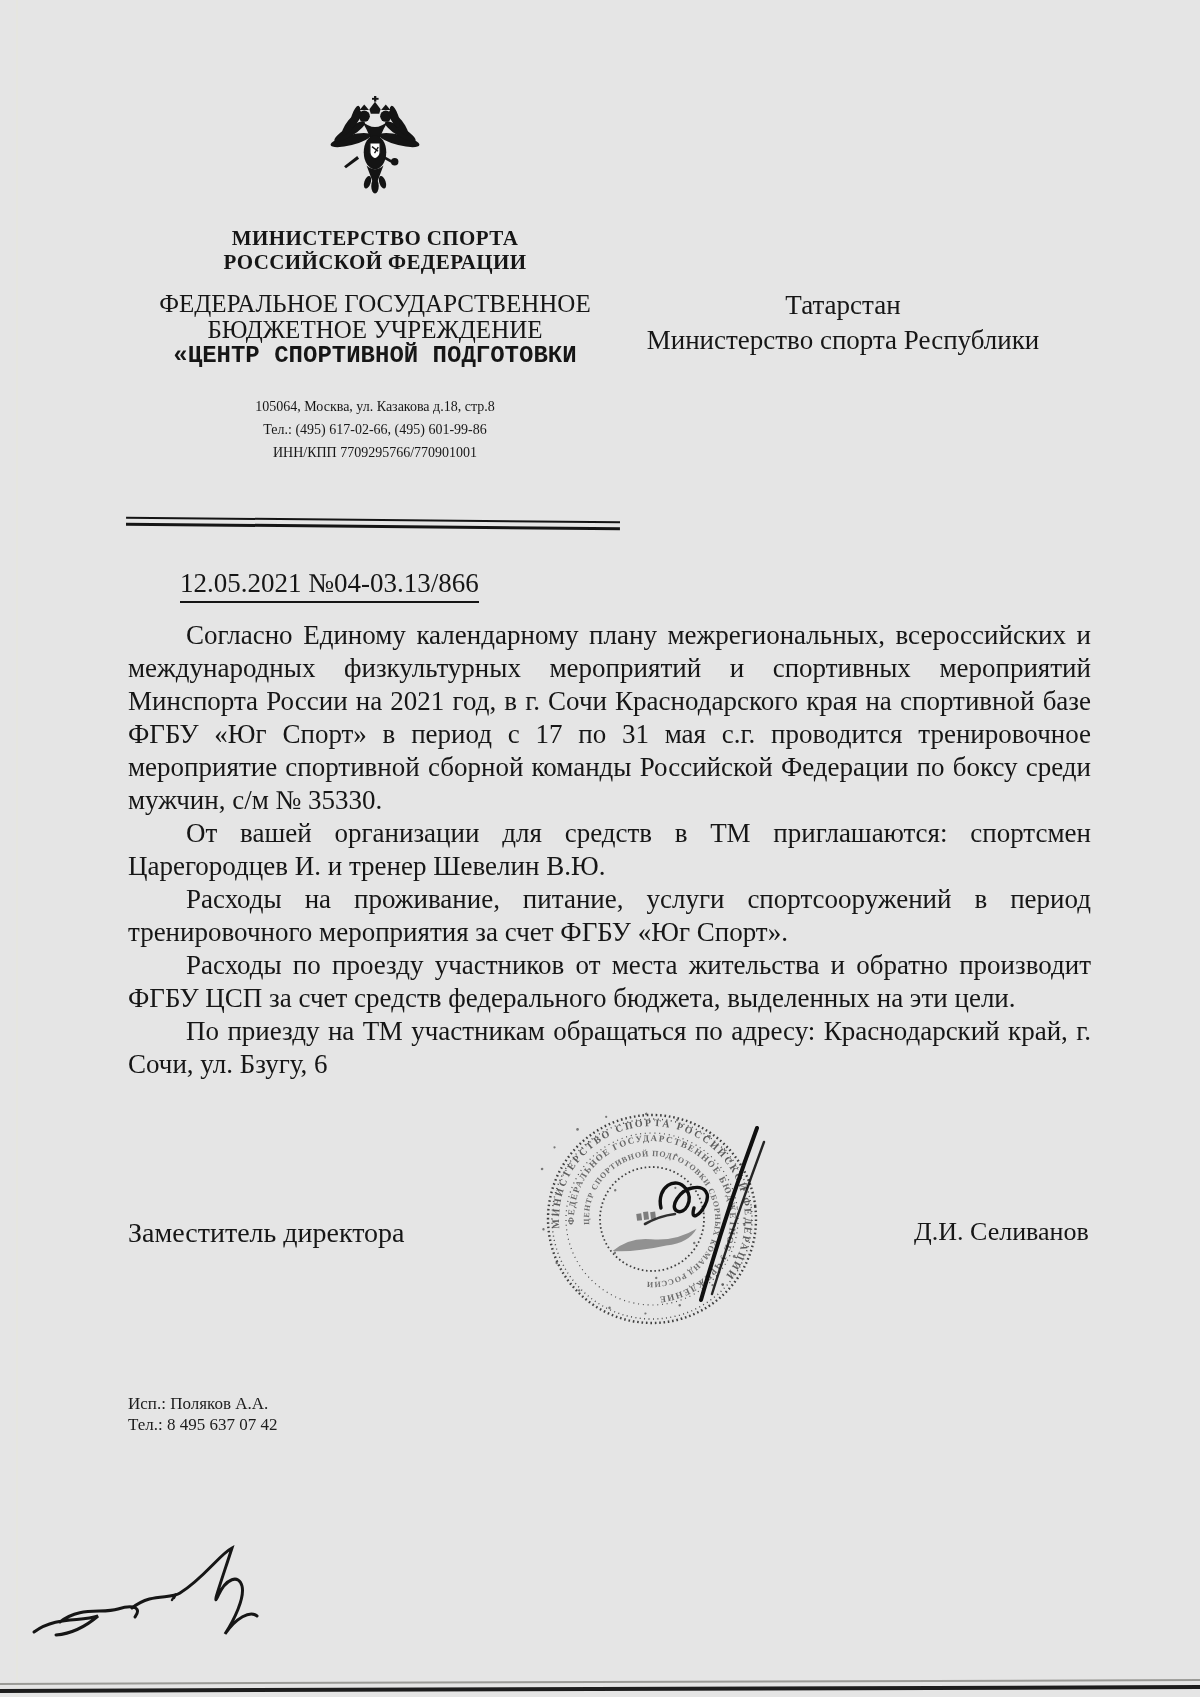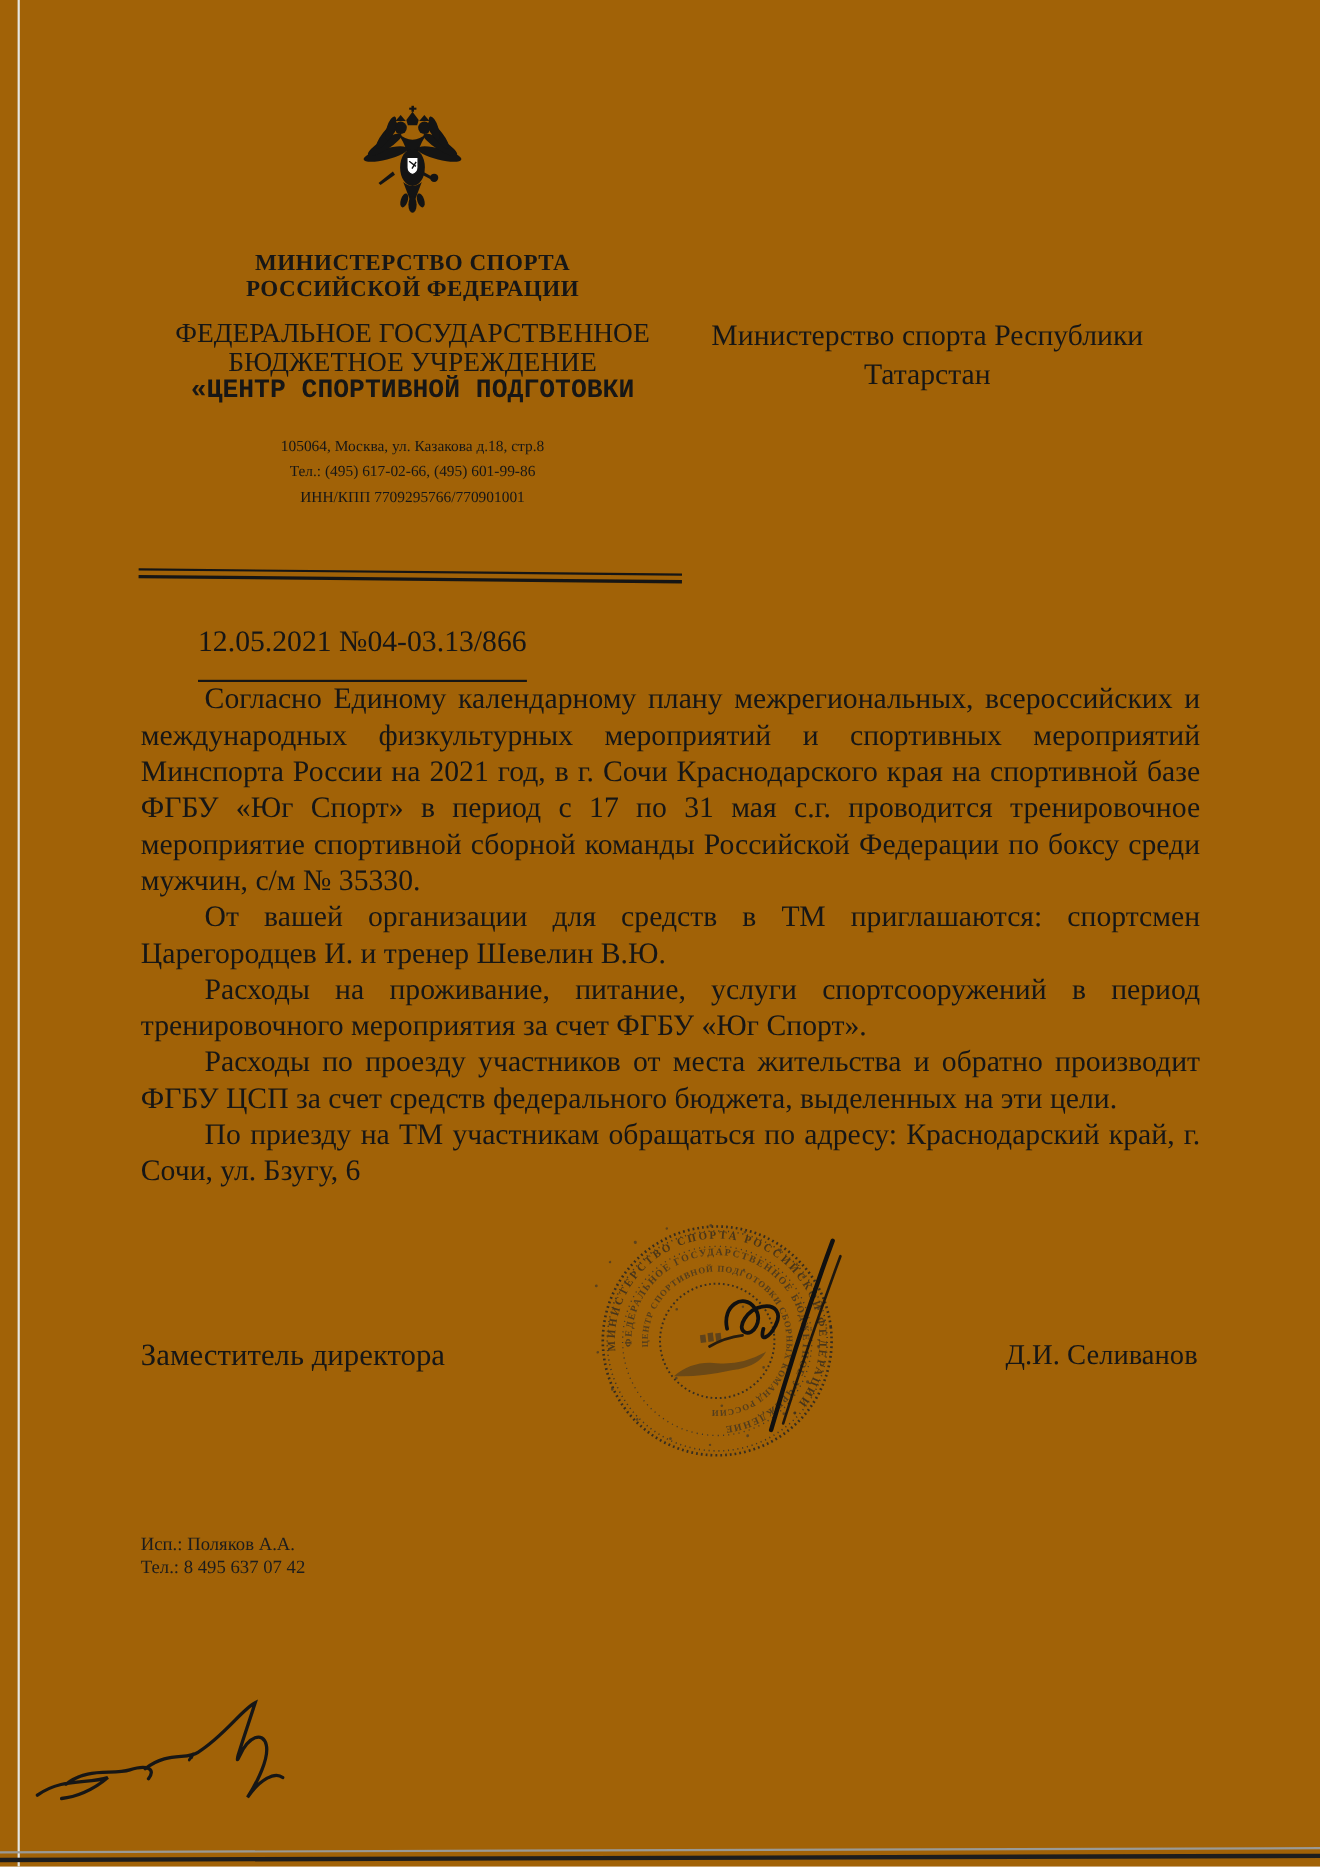--- a/index.html
+++ b/index.html
@@ -1,17 +1,17 @@
 <!DOCTYPE html>
 <html><head>
 <meta charset="utf-8">
 <style>
   html,body { margin:0; padding:0; background:#ffffff; }
   .page {
-    position:relative; width:1200px; height:1697px; background:#a16207;
+    position:relative; width:1200px; height:1697px; background:#e5e5e5;
     font-family:"Liberation Serif","DejaVu Serif",serif; color:#161616;
     overflow:hidden;
   }
   .scan-edge-left { position:absolute; left:16px; top:0; width:2px; height:1697px; background:#e6e6e0; }
 
   
   .lh-left { position:absolute; left:135px; top:96px; width:480px; text-align:center; }
   .emblem { display:block; margin:0 auto; }
   .ministry { margin-top:10px; font-weight:bold; font-size:21px; line-height:24px; letter-spacing:0.4px; }
   .org { margin-top:17px; font-size:25px; line-height:26px; }
@@ -23,21 +23,21 @@
   .recipient { position:absolute; left:618px; top:288px; width:450px; text-align:center;
                font-size:27px; line-height:35px; }
 
   
   .rule { position:absolute; left:126px; top:519px; width:494px; height:4px;
           border-top:2px solid #151515; border-bottom:3px solid #151515;
           transform:rotate(0.55deg); }
 
   
   .ref { position:absolute; left:180px; top:568px; font-size:27px; }
-  .ref span { border-bottom:2px solid #151515; padding-bottom:20px; }
+  .ref span { border-bottom:2px solid #151515; padding-bottom:3px; }
 
   
   .letter-body { position:absolute; left:128px; top:619px; width:963px;
                  font-size:27px; line-height:33px; text-align:justify; }
   .letter-body p { margin:0; text-indent:58px; hyphens:none; }
 
   
   .sig-title { position:absolute; left:128px; top:1217px; font-size:28px; }
   .sig-name  { position:absolute; left:914px; top:1217px; font-size:26px; }
 
@@ -118,22 +118,22 @@
     </div>
 
     <div class="addr">
       <div>105064, Москва, ул. Казакова д.18, стр.8</div>
       <div>Тел.: (495) 617-02-66, (495) 601-99-86</div>
       <div>ИНН/КПП 7709295766/770901001</div>
     </div>
   </div>
 
   <div class="recipient">
+    <div>Татарстан</div>
     <div>Министерство спорта Республики</div>
-    <div>Татарстан</div>
   </div>
 
   <div class="rule"></div>
 
   <div class="ref">
     <span>12.05.2021 №04-03.13/866</span>
   </div>
 
   <div class="letter-body">
     <p>Согласно Единому календарному плану межрегиональных, всероссийских и международных физкультурных мероприятий и спортивных мероприятий Минспорта России на 2021 год, в г. Сочи Краснодарского края на спортивной базе ФГБУ «Юг Спорт» в период с 17 по 31 мая с.г. проводится тренировочное мероприятие спортивной сборной команды Российской Федерации по боксу среди мужчин, с/м № 35330.</p>

